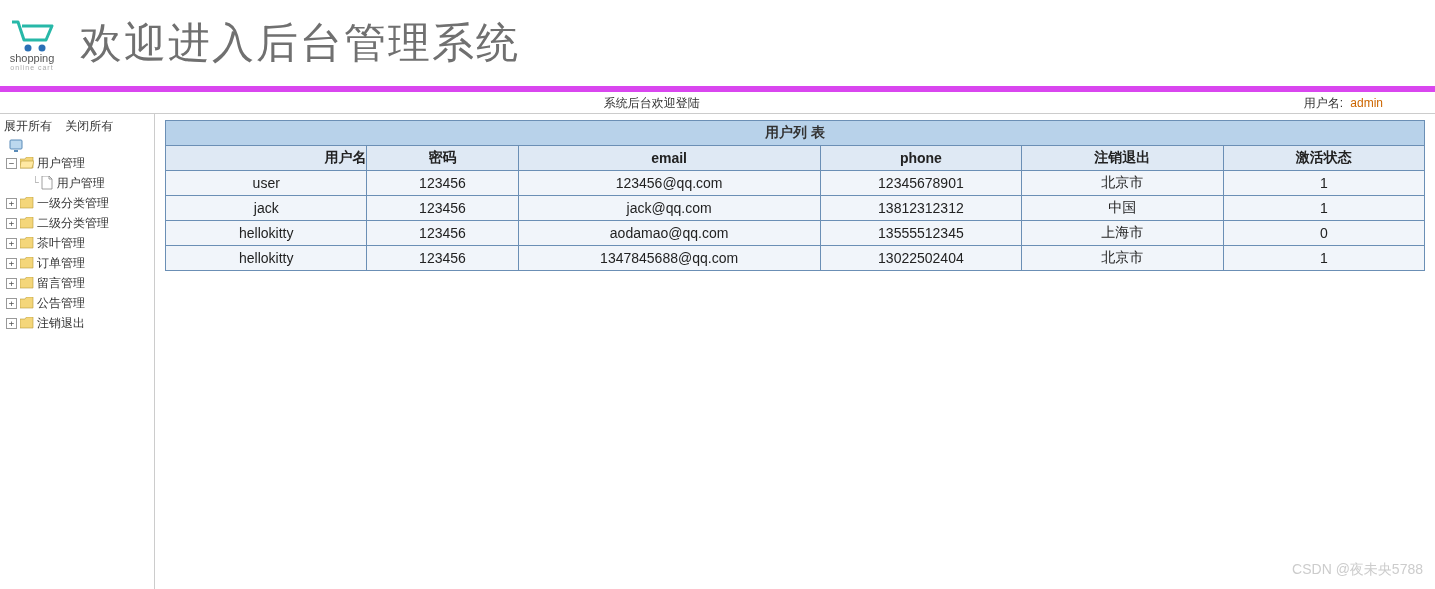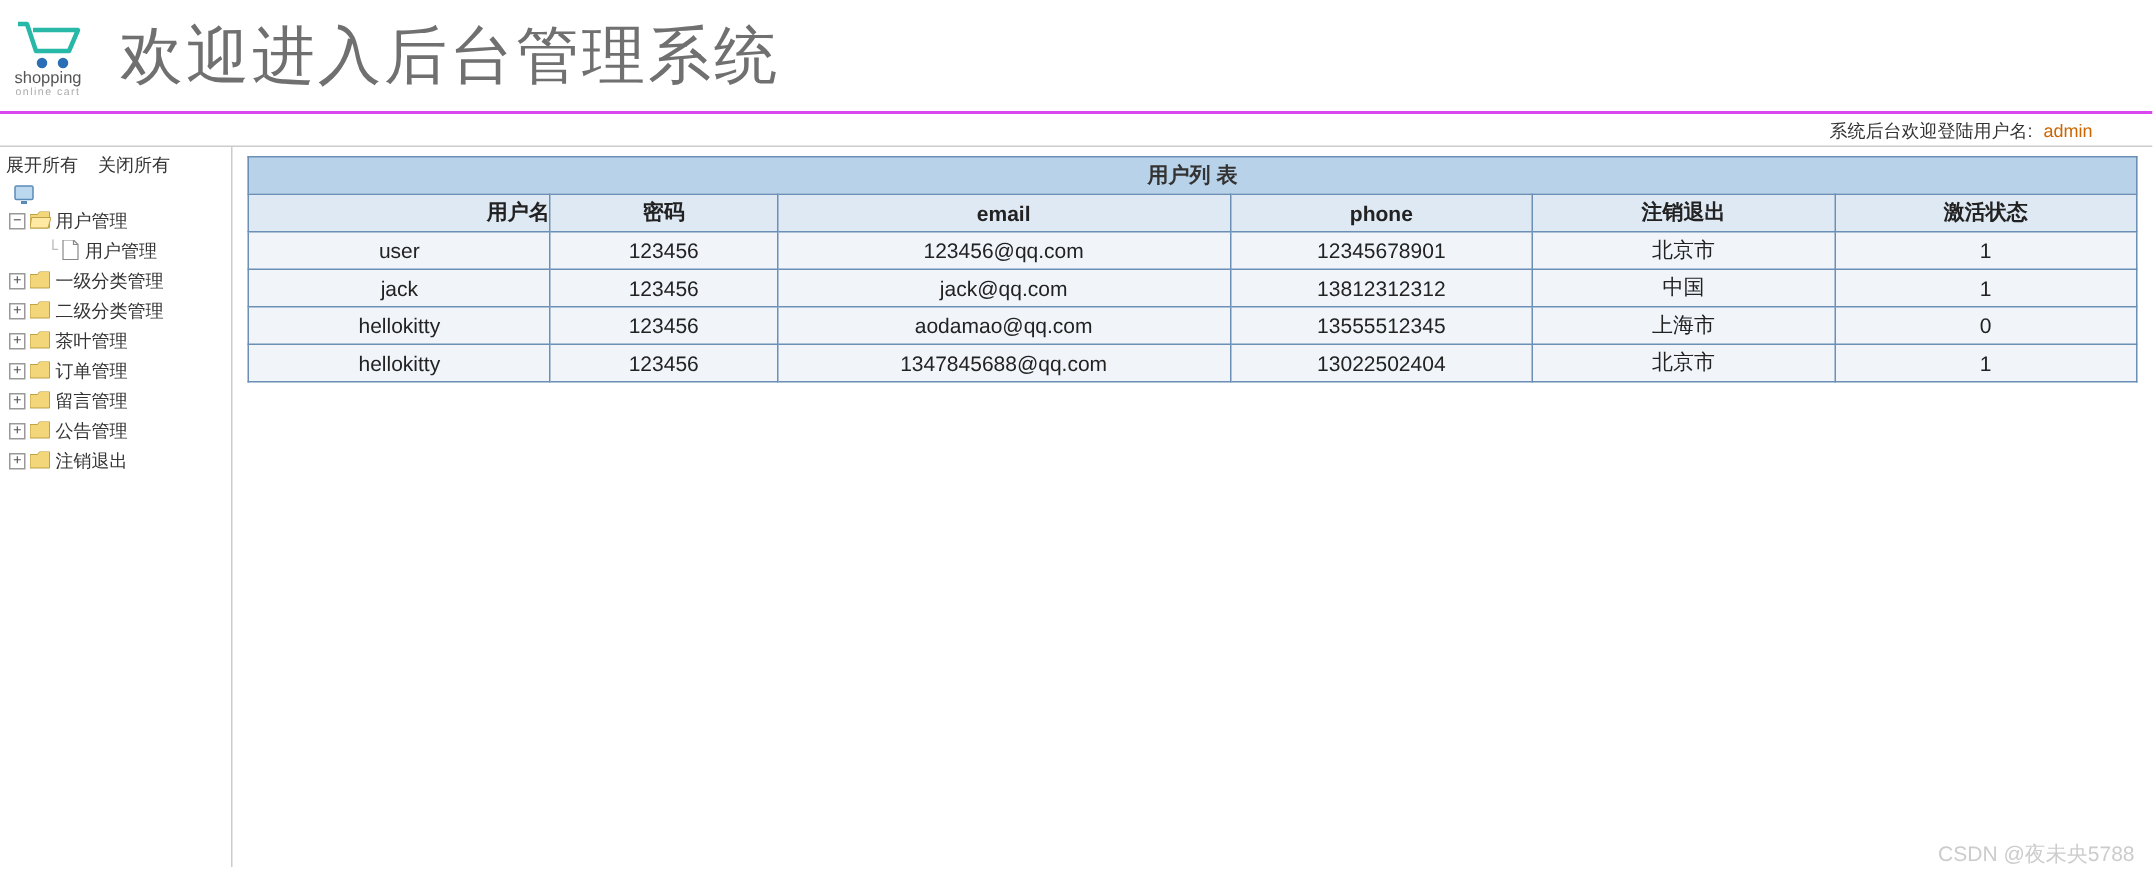--- a/index.html
+++ b/index.html
@@ -1,27 +1,27 @@
 <!DOCTYPE html>
 <html><head>
   <meta charset="utf-8">
   <style>
     * { margin: 0; padding: 0; box-sizing: border-box; }
     body { font-family: "Microsoft YaHei", Arial, sans-serif; font-size: 12px; background: #fff; }
     
-    .header { display: flex; align-items: center; height: 76px; border-bottom: 2px solid #d946ef; padding-left: 8px; }
+    .header { display: flex; align-items: center; height: 92px; border-bottom: 6px solid #d946ef; padding-left: 8px; }
     .logo-box { display: flex; flex-direction: column; align-items: center; margin-right: 24px; }
     .logo-svg { width: 48px; height: 38px; }
     .logo-text { font-size: 11px; color: #555; margin-top: -2px; }
     .logo-sub { font-size: 7px; color: #aaa; letter-spacing: 1px; }
     .header-title { font-size: 42px; color: #707070; font-weight: 500; letter-spacing: 2px; }
     
     .top-bar { display: flex; height: 22px; line-height: 22px; background: #fff; font-size: 12px; border-bottom: 1px solid #ccc; }
-    .top-welcome { flex: 1; text-align: right; color: #333; }
-    .top-user { padding-right: 40px; color: #333; text-align: center; }
+    .top-welcome { flex: 1; text-align: center; color: #333; }
+    .top-user { padding-right: 52px; color: #333; text-align: center; }
     .top-user .uname { color: #cc6600; margin-left: 4px; }
     
     .body-wrap { display: flex; }
     .sidebar { width: 155px; border-right: 1px solid #ccc; padding: 4px 2px; min-height: 480px; }
     .tree-controls { color: #333; margin-bottom: 4px; padding-left: 2px; }
     .tree-controls span { margin-right: 10px; cursor: pointer; }
     .tree { list-style: none; }
     .tree li { line-height: 20px; display: flex; align-items: center; white-space: nowrap; }
     .tree .indent-1 { padding-left: 4px; }
     .tree .indent-2 { padding-left: 30px; }

